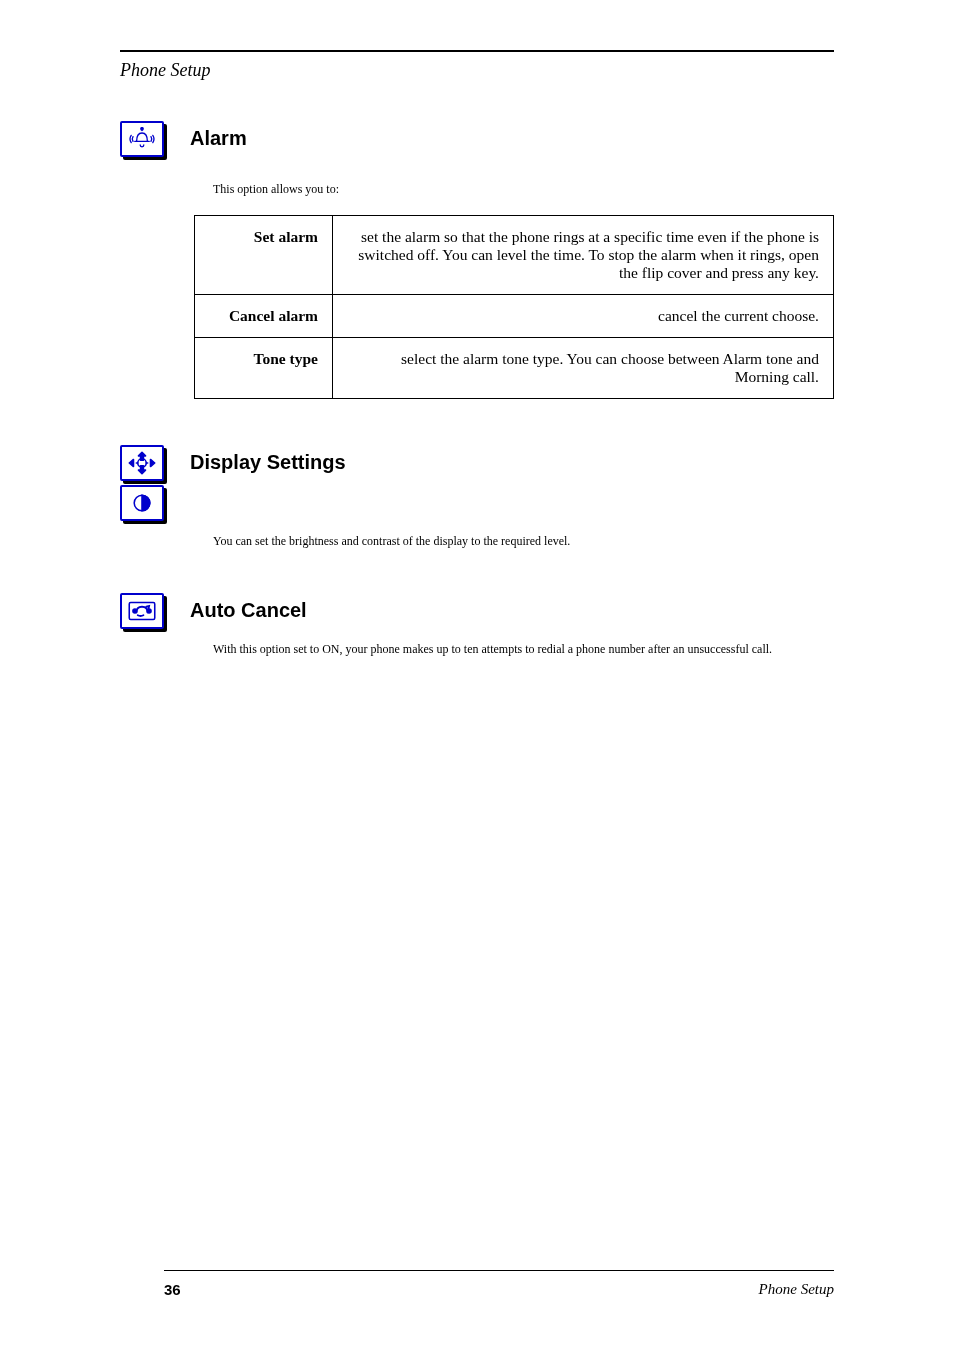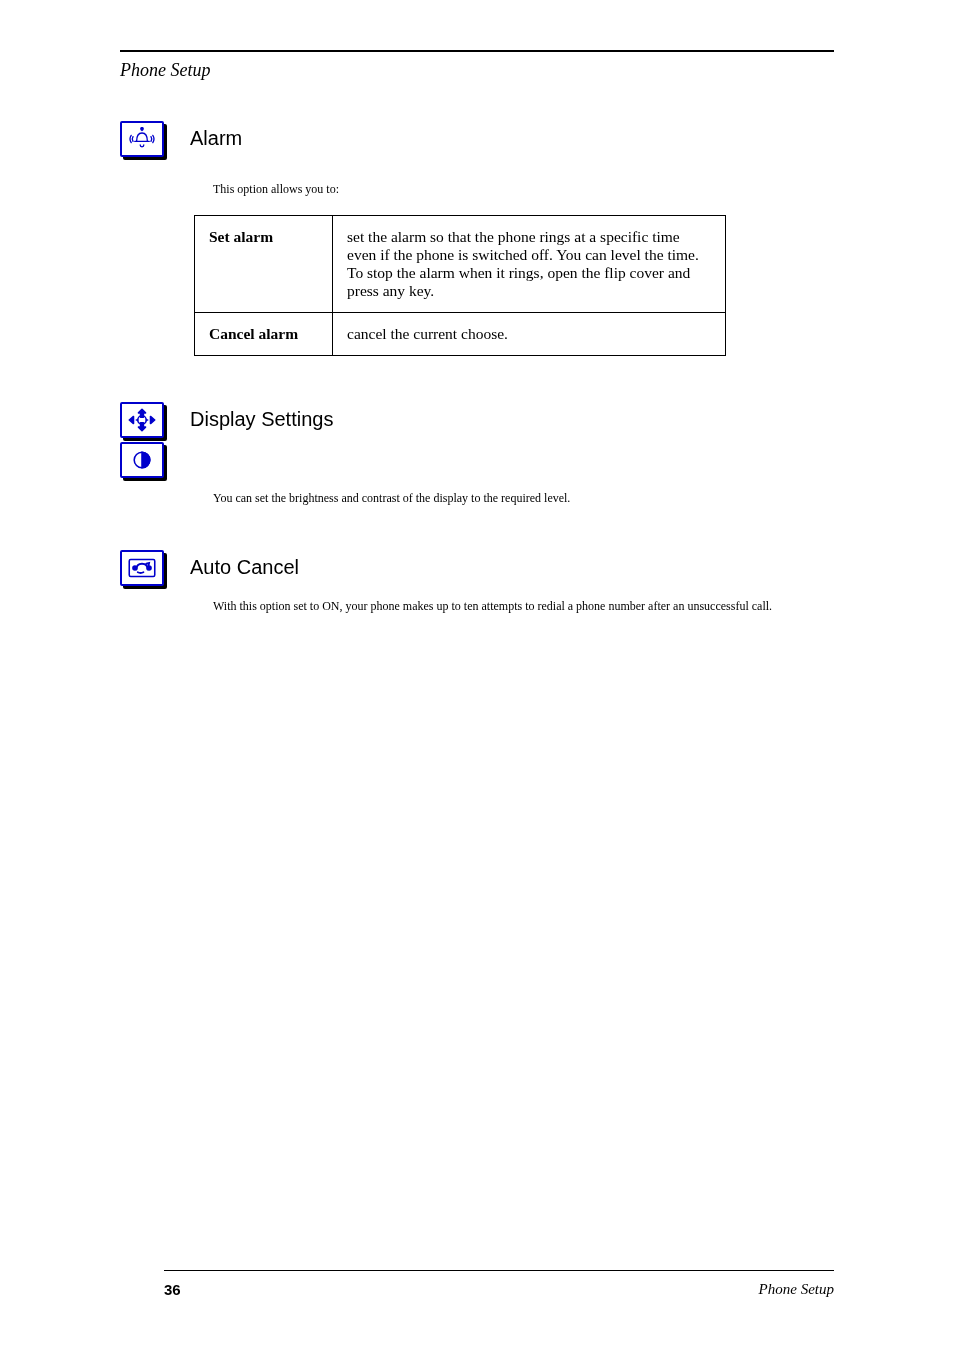--- a/index.html
+++ b/index.html
@@ -47,40 +47,41 @@
     background: #fff;
     display: flex;
     align-items: center;
     justify-content: center;
     box-shadow: 3px 3px 0 #000;
     position: relative;
   }
   .section-heading {
     font-family: Arial, Helvetica, sans-serif;
     font-size: 20px;
-    font-weight: normal;
+    font-weight: bold;
     color: #000;
     padding-top: 6px;
   }
   .section-body {
     font-family: "Times New Roman", Times, serif;
     font-size: 12px;
     line-height: 1.35;
     margin-left: 93px;
     margin-bottom: 18px;
   }
   .block-spacer { height: 26px; }
 
   table.option-table {
     border-collapse: collapse;
     margin-left: 74px;
-    width: 532px;
+    width: 640px;
     font-family: "Times New Roman", Times, serif;
     font-size: 15.5px;
     margin-bottom: 46px;
+    text-align: right;
   }
   table.option-table td {
     border: 1px solid #000;
     padding: 12px 14px;
     vertical-align: top;
   }
   table.option-table td.col-left {
     width: 138px;
   }
   .opt-name { font-weight: bold; }
@@ -142,20 +143,24 @@
   <table class="option-table">
     <tbody>
         <tr>
       <td class="col-left"><span class="opt-name">Set alarm</span></td>
       <td>set the alarm so that the phone rings at a specific time even if the phone is switched off. You can level the time. To stop the alarm when it rings, open the flip cover and press any key.</td>
     </tr>
     <tr>
       <td class="col-left"><span class="opt-name">Cancel alarm</span></td>
       <td>cancel the current choose.</td>
     </tr>
+    <tr>
+      <td class="col-left"><span class="opt-name">Tone type</span></td>
+      <td>select the alarm tone type. You can choose between Alarm tone and Morning call.</td>
+    </tr>
   </tbody>
     </table>
 
   <div class="section-row">
     <div class="icon-box">
       <div class="icon-frame">
         <svg class="svg-icon" width="34" height="26" viewBox="0 0 48 36">
           <g stroke="#0000cc" stroke-width="2.2" fill="none" stroke-linecap="round" stroke-linejoin="round">
             <path d="M24 3 l-5 5 h3 v6 h4 v-6 h3 z" fill="#0000cc"></path>
             <circle cx="24" cy="18" r="6"></circle>

